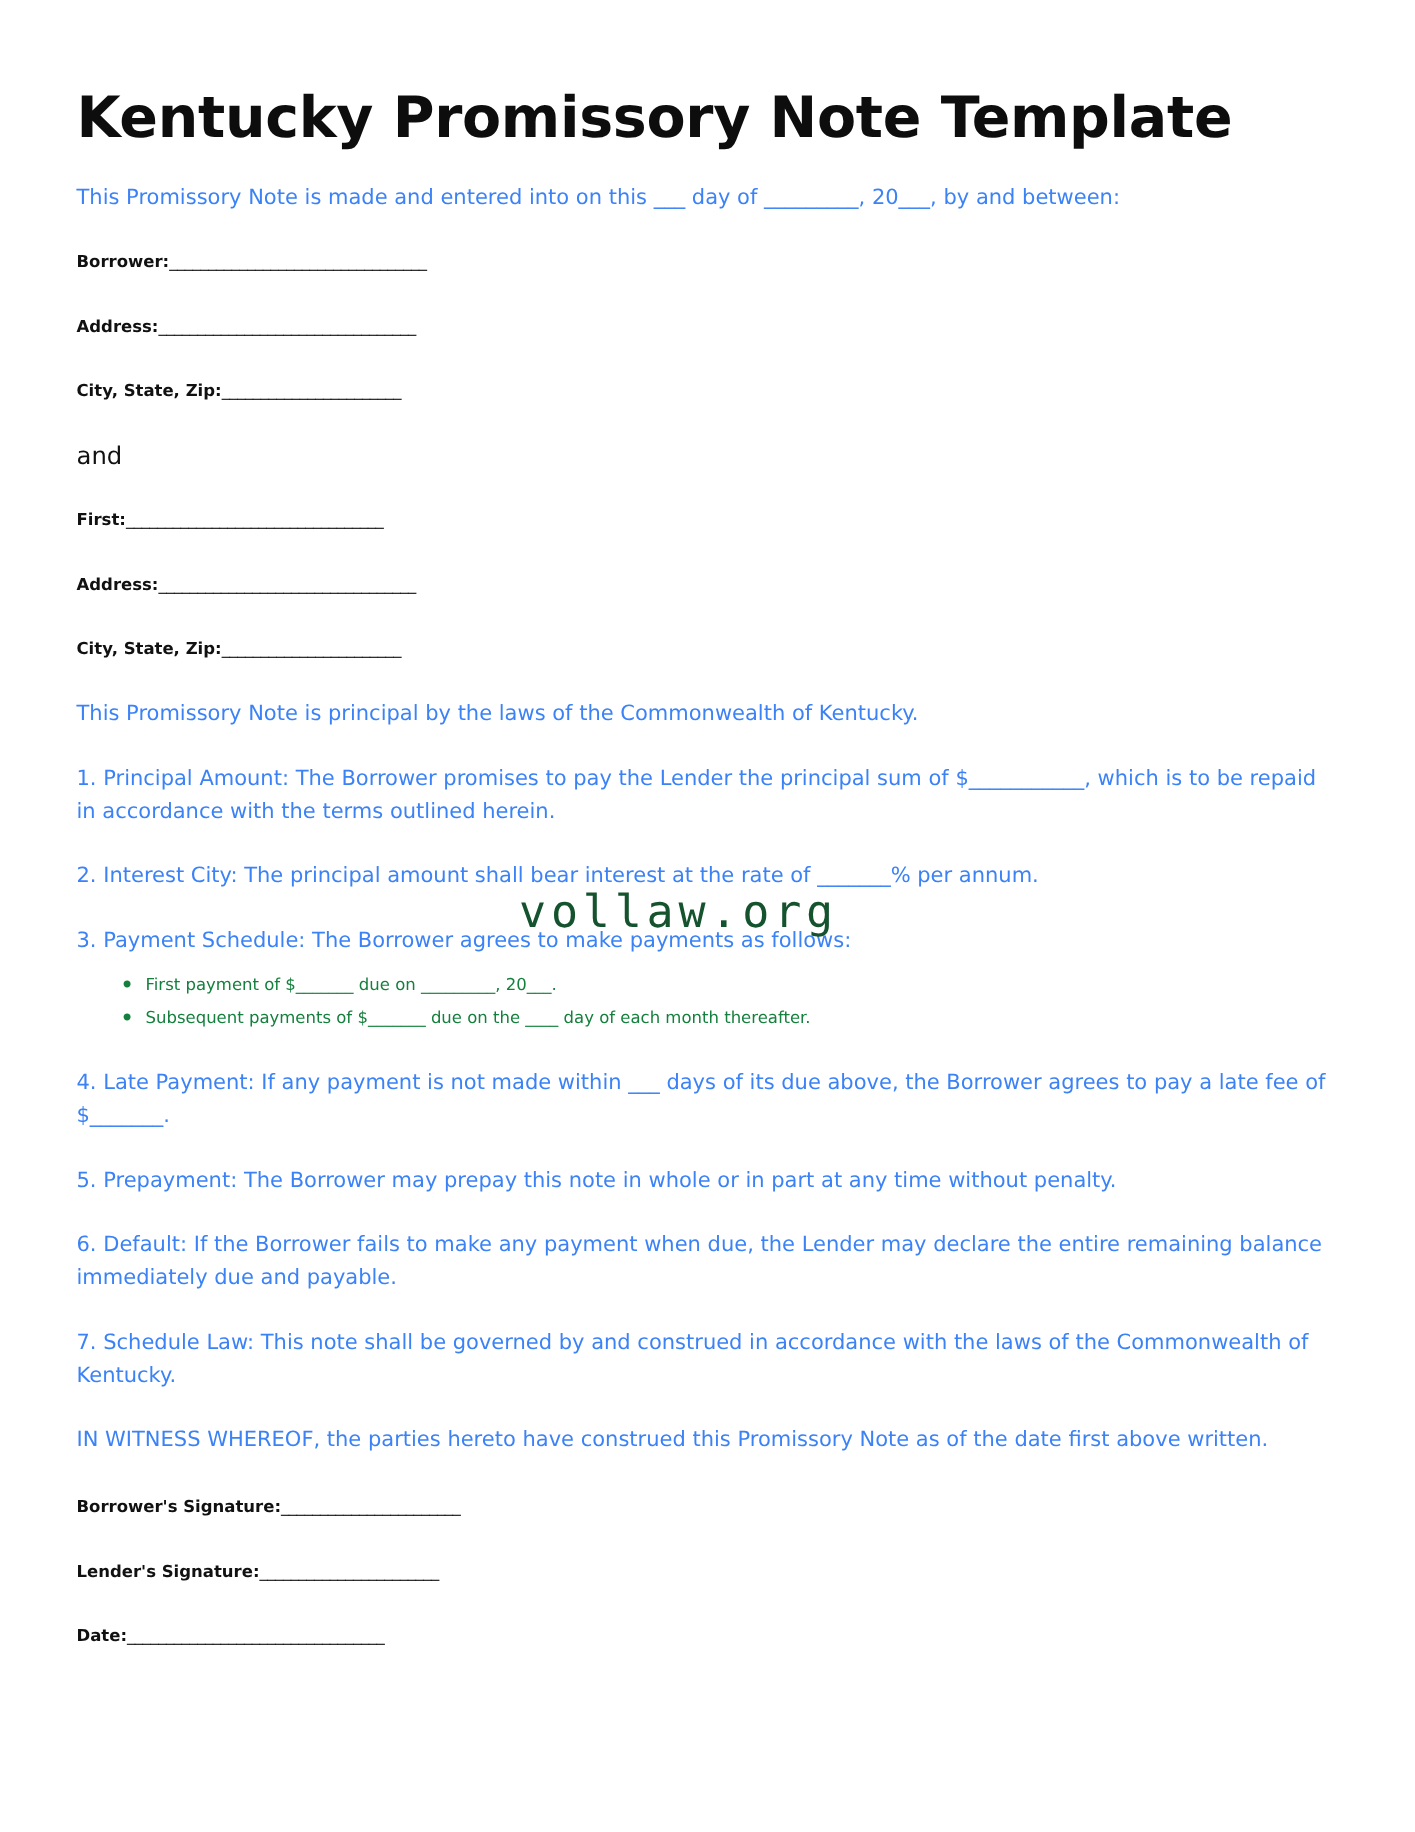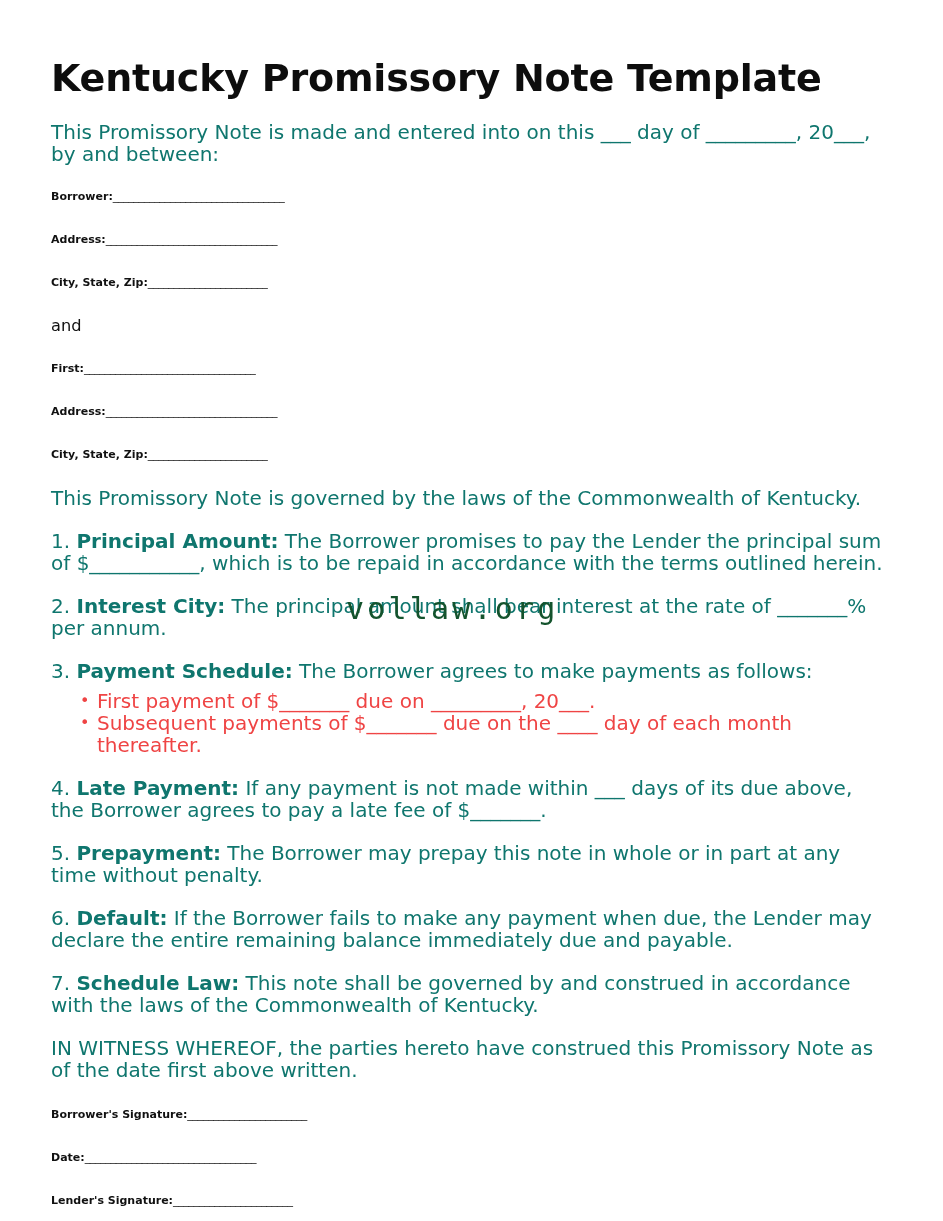--- a/index.html
+++ b/index.html
@@ -27,25 +27,25 @@
   .doc-title {
     font-size: 38px;
     font-weight: bold;
     line-height: 1.1;
     letter-spacing: -0.2px;
     margin: 0;
     padding-top: 58px;
     color: #0d0d0d;
   }
   p.para {
-    font-size: 20px;
+    font-size: 14px;
     line-height: 22px;
     margin: 0;
     padding-top: 21px;
-    color: #0f766e;
+    color: #3b82f6;
     max-width: 836px;
   }
   .field-line {
     font-size: 11px;
     line-height: 22px;
     margin: 0;
     padding-top: 21px;
     white-space: nowrap;
   }
   .field-label {
@@ -58,33 +58,33 @@
   .and-line {
     font-size: 16.2px;
     line-height: 22px;
     margin: 0;
     padding-top: 21px;
   }
   .clause-num {
     font-weight: normal;
   }
   .clause-head {
-    font-weight: bold;
+    font-weight: normal;
   }
   ul.bullets {
     margin: 0;
     padding: 8px 0 0 0;
     list-style: none;
   }
   ul.bullets li {
-    font-size: 20px;
+    font-size: 11px;
     line-height: 22px;
     position: relative;
     padding-left: 46px;
-    color: #ef4444;
+    color: #15803d;
   }
   ul.bullets li::before {
     content: "\2022";
     position: absolute;
     left: 29px;
     top: 0;
     font-size: 16px;
     line-height: 22px;
   }
   .watermark {
@@ -132,21 +132,21 @@
   </p>
 
   <p class="field-line">
     <span class="field-label">Address:</span><span class="blank">_________________________________</span>
   </p>
 
   <p class="field-line">
     <span class="field-label">City, State, Zip:</span><span class="blank">_______________________</span>
   </p>
 
-  <p class="para">This Promissory Note is governed by the laws of the Commonwealth of Kentucky.</p>
+  <p class="para">This Promissory Note is principal by the laws of the Commonwealth of Kentucky.</p>
 
   <p class="para">
     <span class="clause-num">1.</span>
     <span class="clause-head">Principal Amount:</span><span> The Borrower promises to pay the Lender the principal sum of $___________, which is to be repaid in accordance with the terms outlined herein.</span>
   </p>
 
   <p class="para">
     <span class="clause-num">2.</span>
     <span class="clause-head">Interest City:</span><span> The principal amount shall bear interest at the rate of _______% per annum.</span>
   </p>
@@ -182,23 +182,23 @@
   </p>
 
   <p class="para">IN WITNESS WHEREOF, the parties hereto have construed this Promissory Note as of the date first above written.</p>
 
   <div class="sig-block">
     <p class="field-line">
       <span class="field-label">Borrower's Signature:</span><span class="blank">_______________________</span>
     </p>
 
     <p class="field-line">
+      <span class="field-label">Lender's Signature:</span><span class="blank">_______________________</span>
+    </p>
+
+    <p class="field-line">
       <span class="field-label">Date:</span><span class="blank">_________________________________</span>
     </p>
-
-    <p class="field-line">
-      <span class="field-label">Lender's Signature:</span><span class="blank">_______________________</span>
-    </p>
   </div>
 
   <div class="watermark">vollaw.org</div>
 
 </div>
 
 </body></html>

